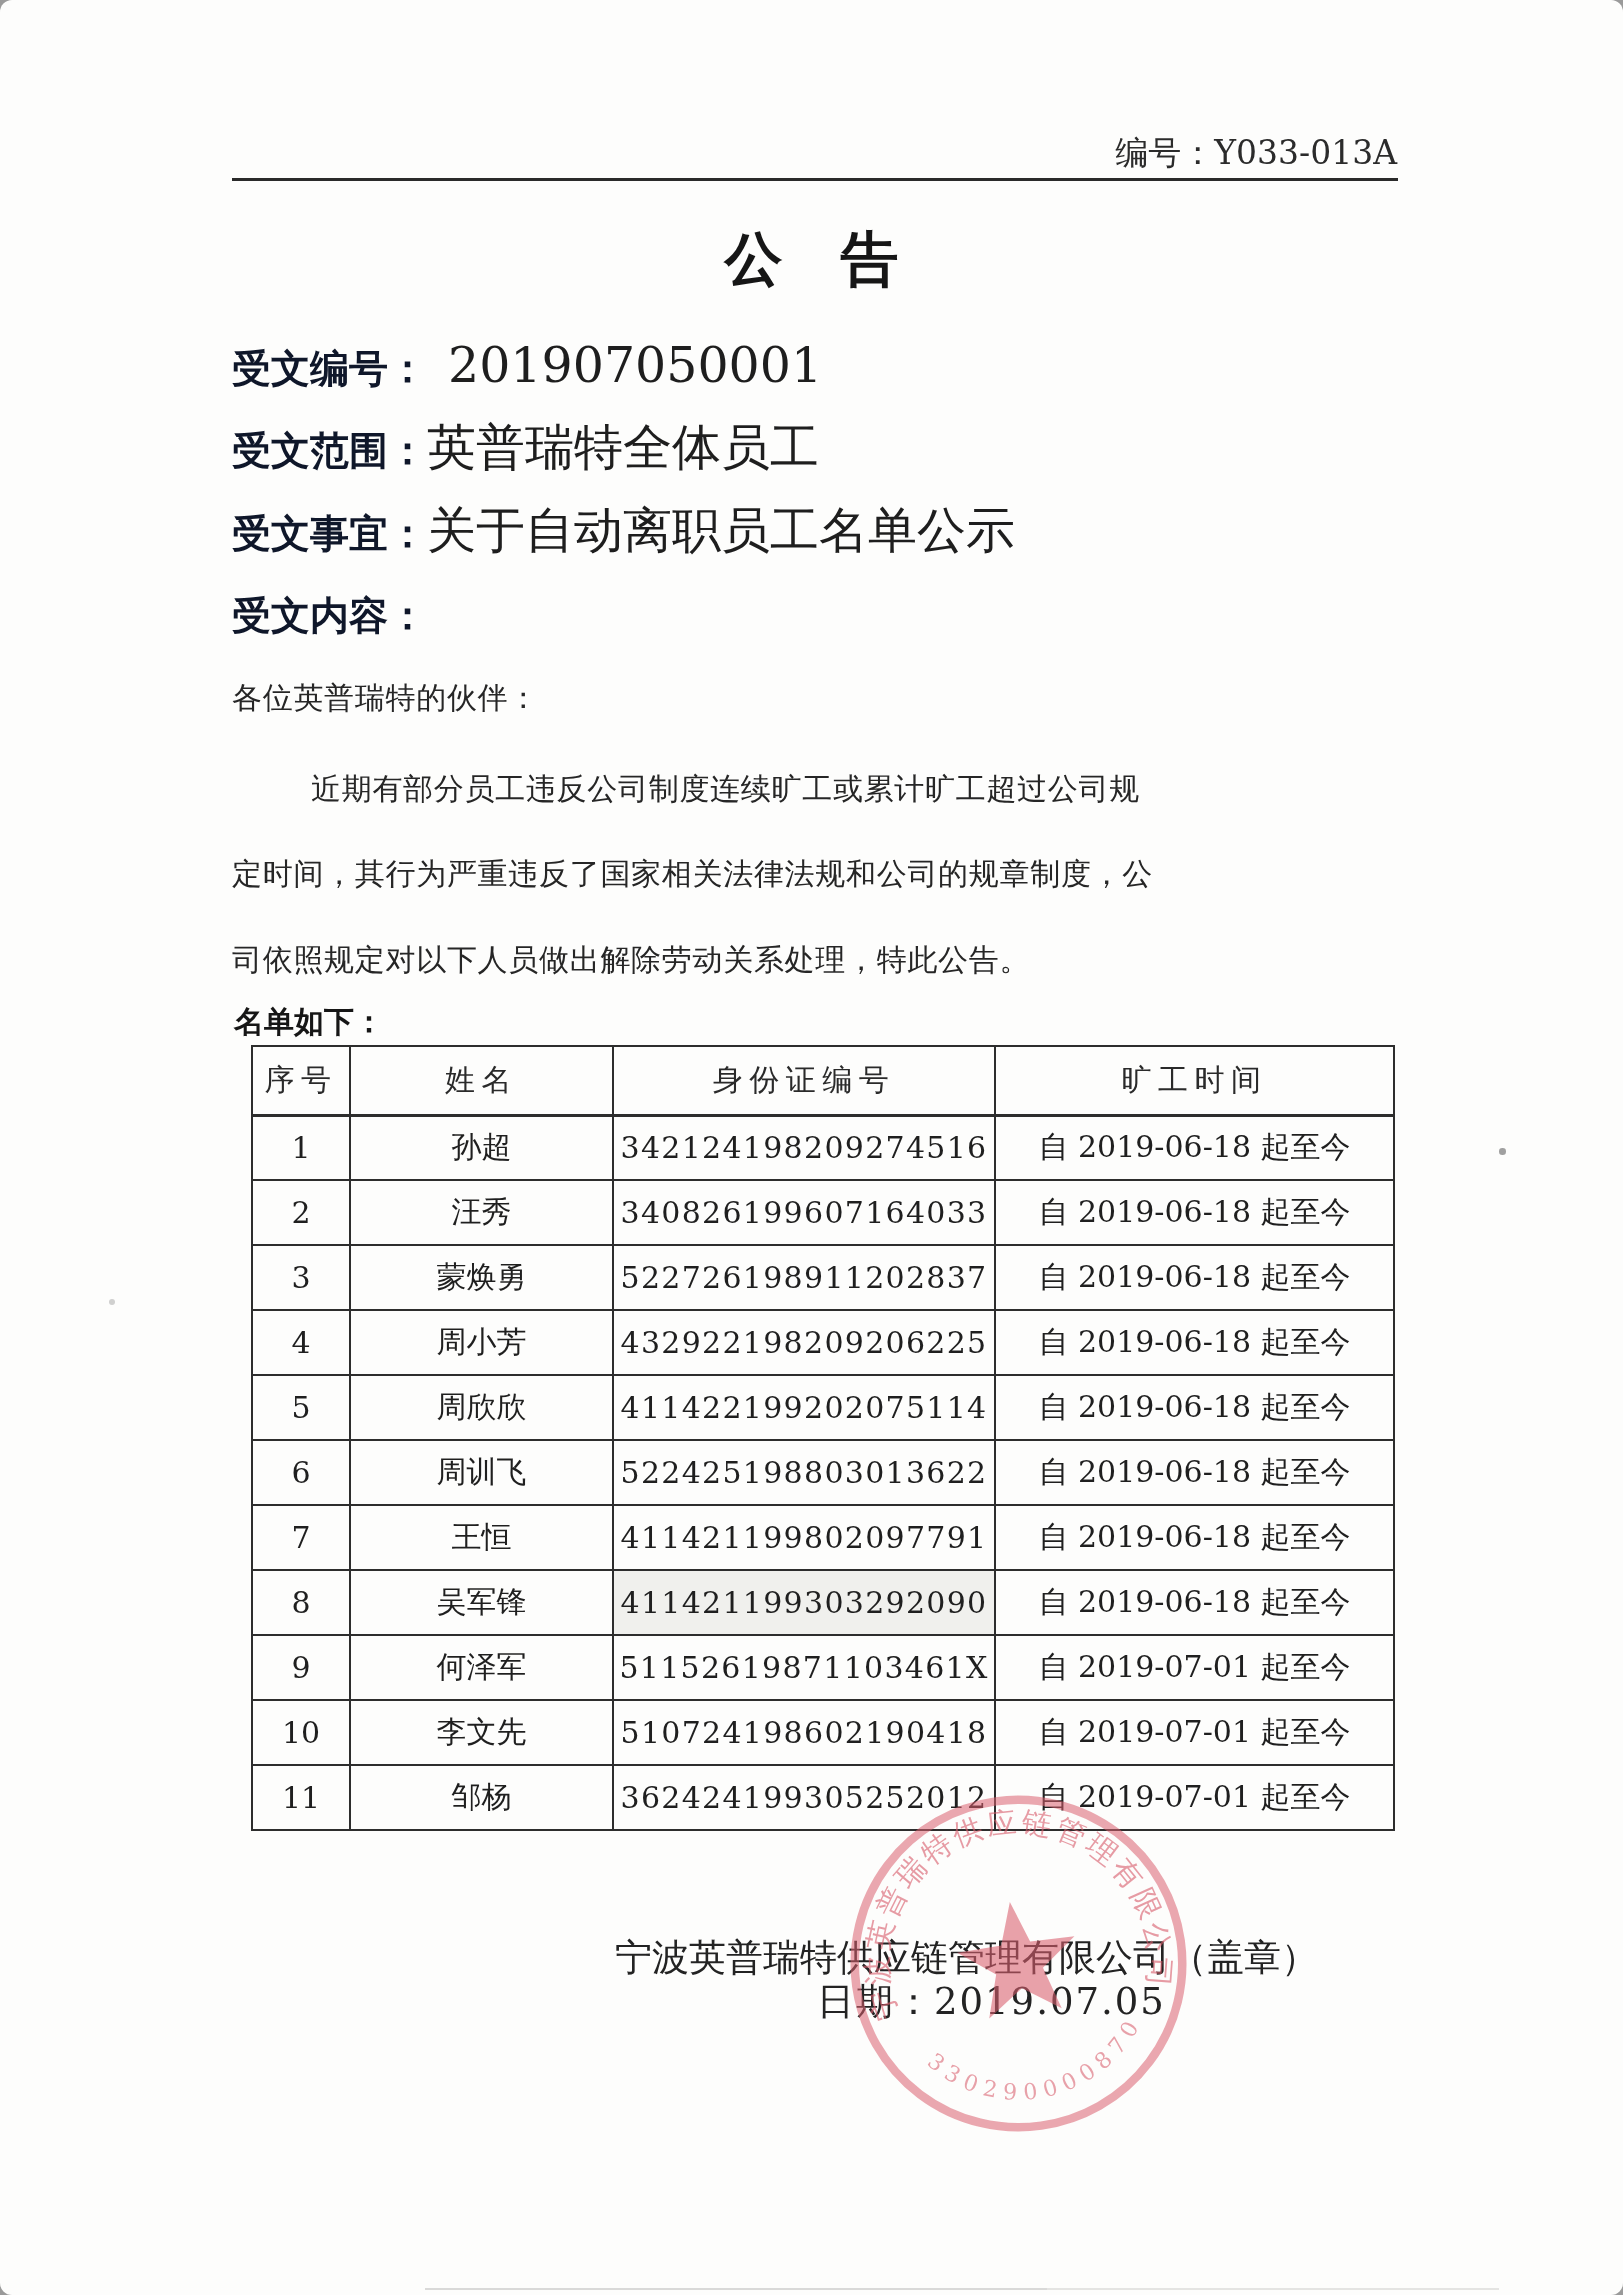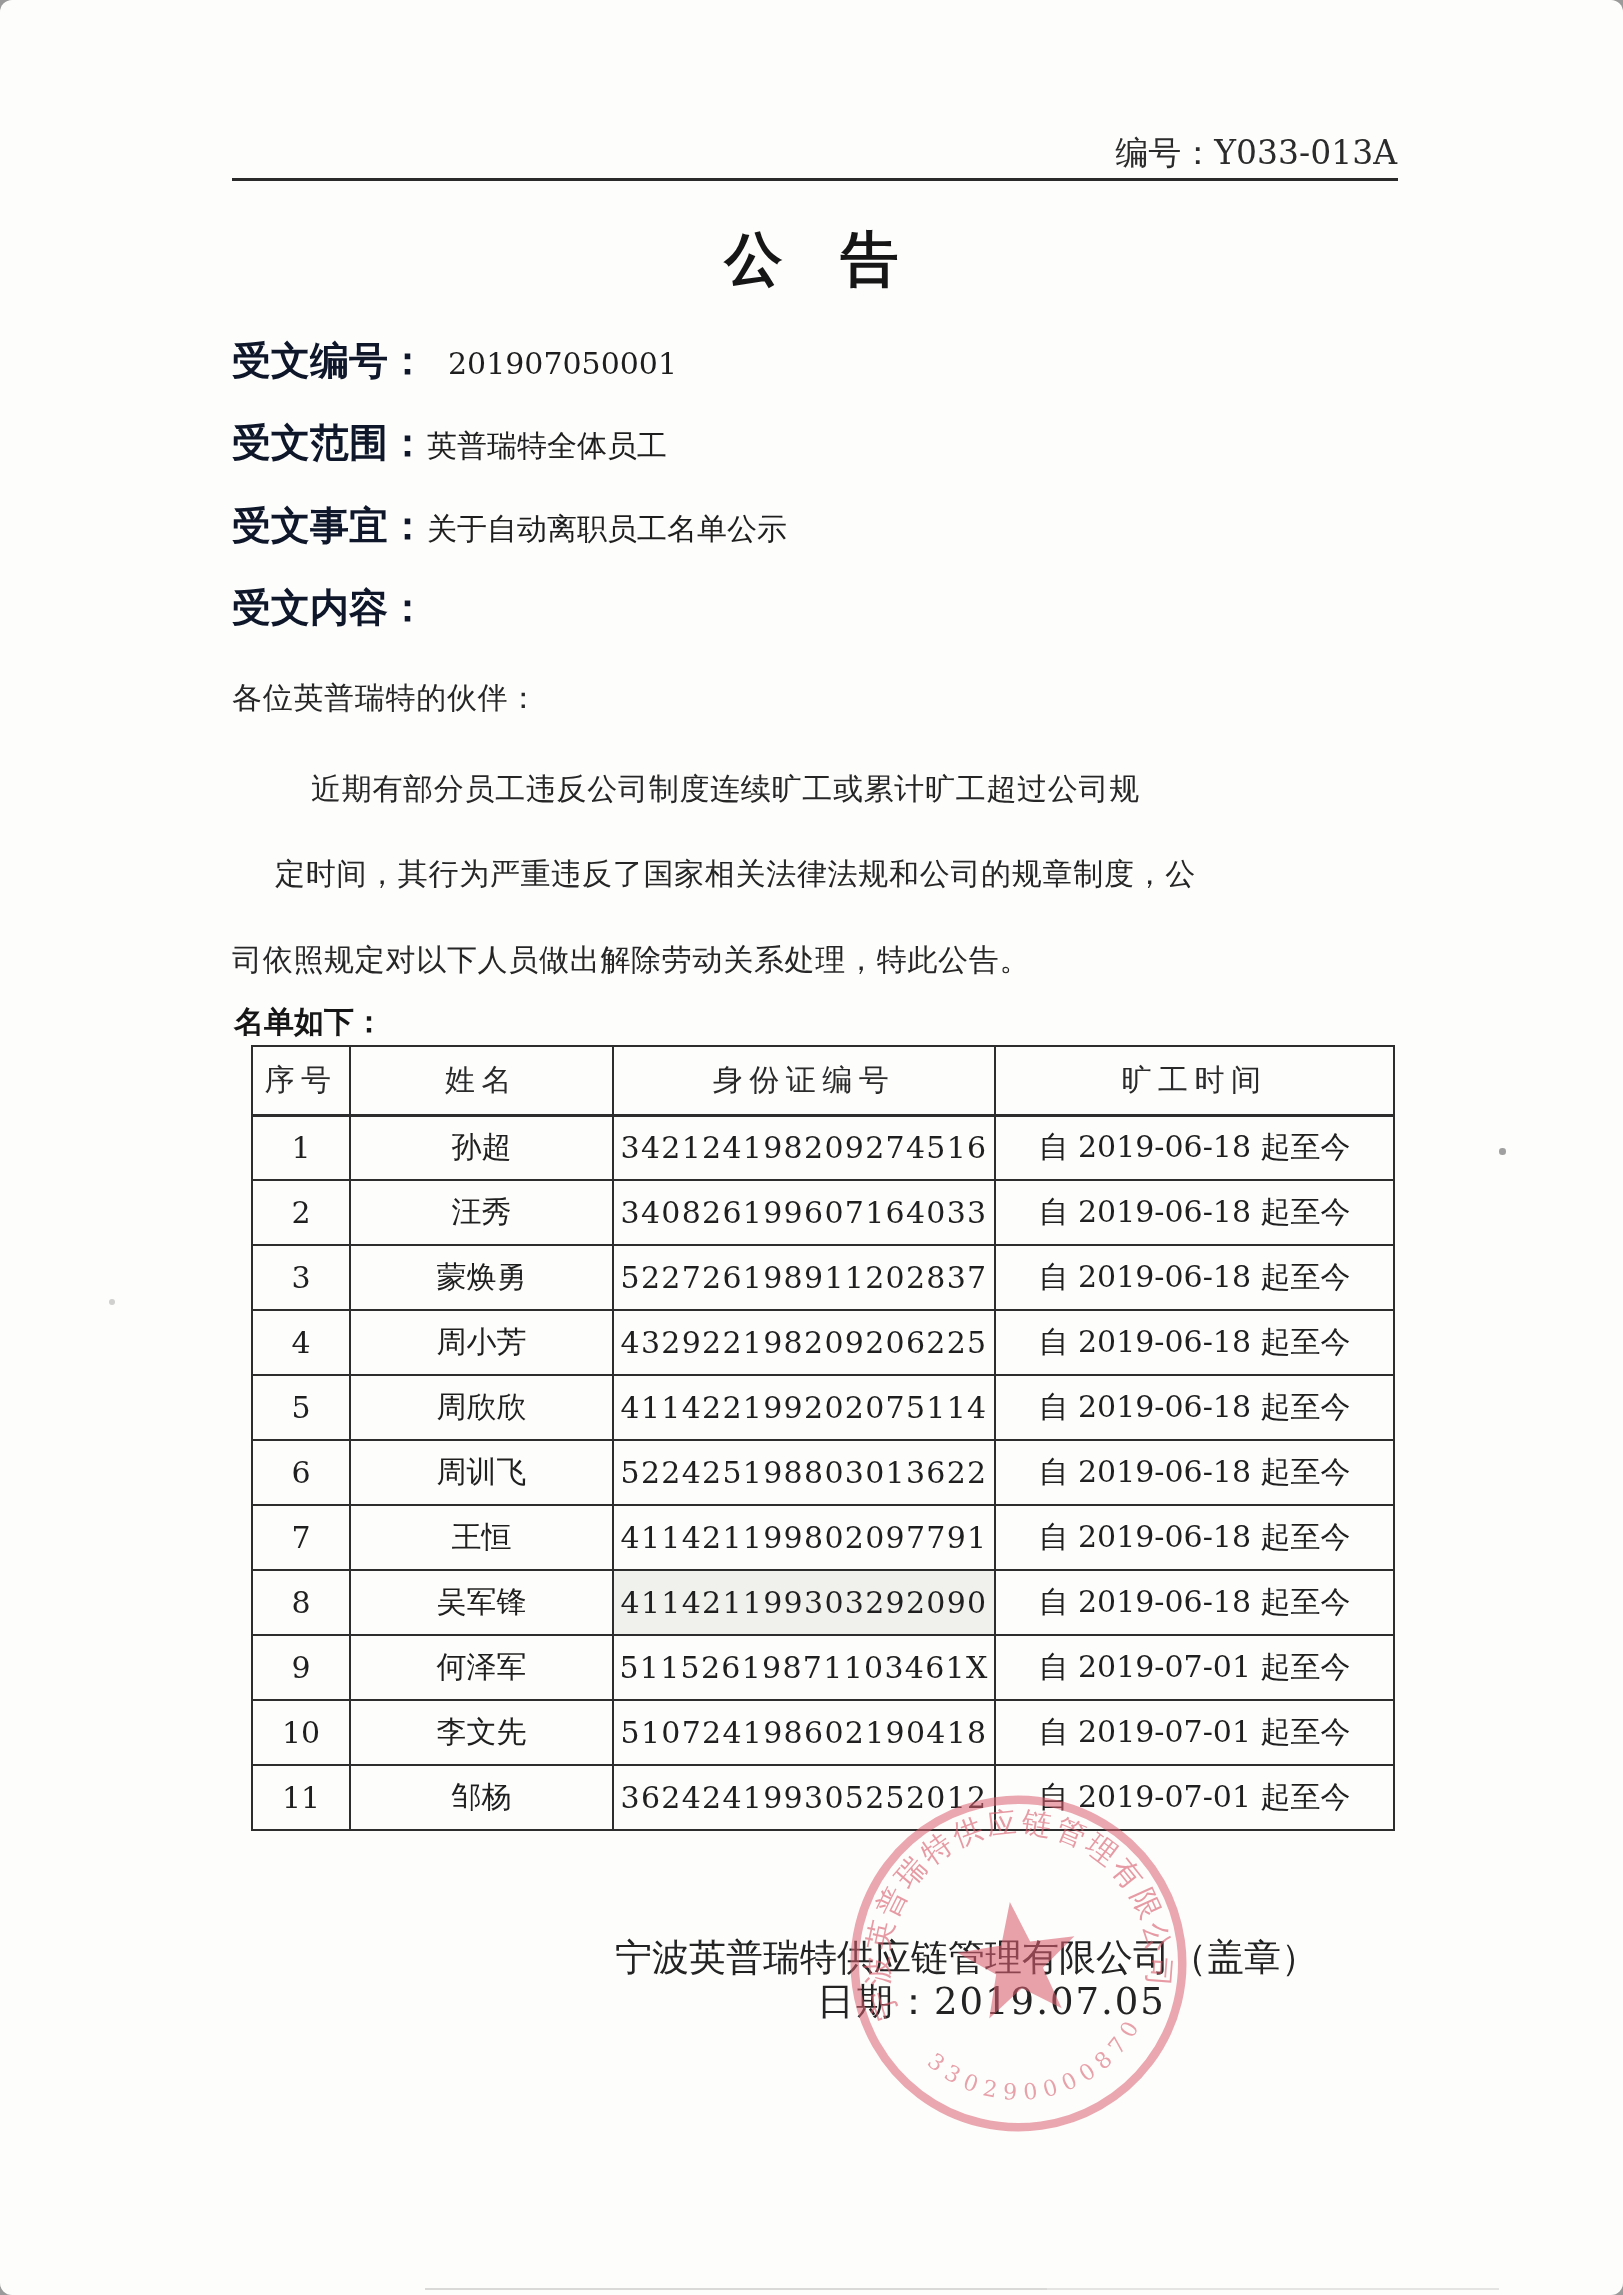--- a/index.html
+++ b/index.html
@@ -26,31 +26,31 @@
     background:#2a2a2a;
   }
   .doc-title {
     top:230px; left:0; width:100%;
     text-align:center;
     font-size:58px; font-weight:bold; color:#161616;
   }
 
   .field-row { left:232px; font-size:39px; }
   .field-row .lbl { font-weight:bold; color:#0f172a; }
-  .field-row .val { font-weight:normal; font-size:30px; color:#1e1e1e; }
+  .field-row .val { font-weight:normal; font-size:49px; color:#1e1e1e; }
   .val-gap { margin-left:21px; }
   .row-bianhao { top:341px; }
   .row-fanwei  { top:423px; }
   .row-shiyi   { top:506px; }
   .row-neirong { top:588px; }
 
   .body-line { font-size:30px; color:#262626; letter-spacing:0.7px; }
   .salutation { left:232px; top:683px; }
   .para-1 { left:311px; top:774px; }
-  .para-2 { left:232px; top:859px;margin-left:43px; }
+  .para-2 { left:232px; top:859px; }
   .para-3 { left:232px; top:945px; }
 
   .list-heading {
     left:234px; top:1007px;
     font-size:30px; font-weight:bold; color:#161616;
   }
 
   table.roster {
     position:absolute; left:251px; top:1045px;
     width:1142px;

